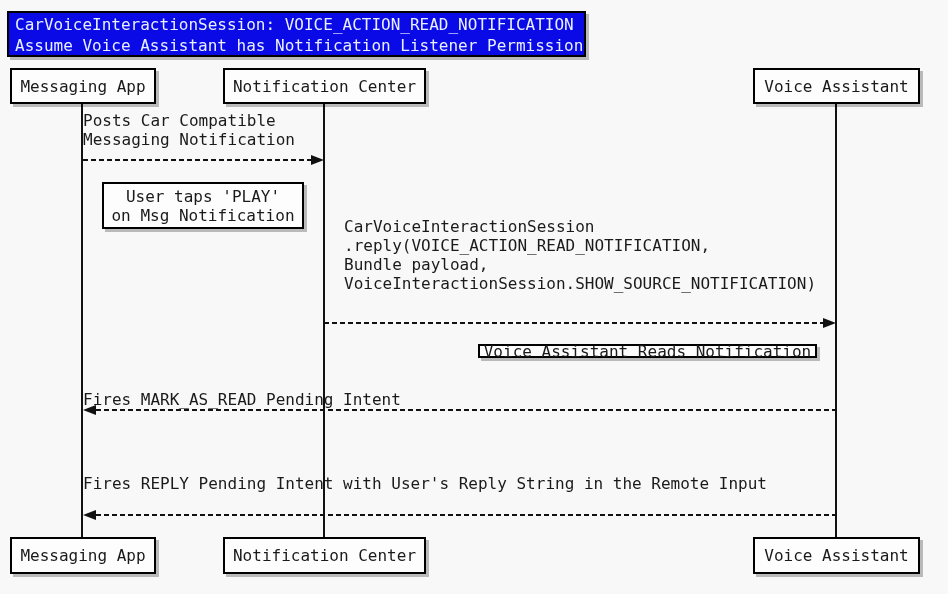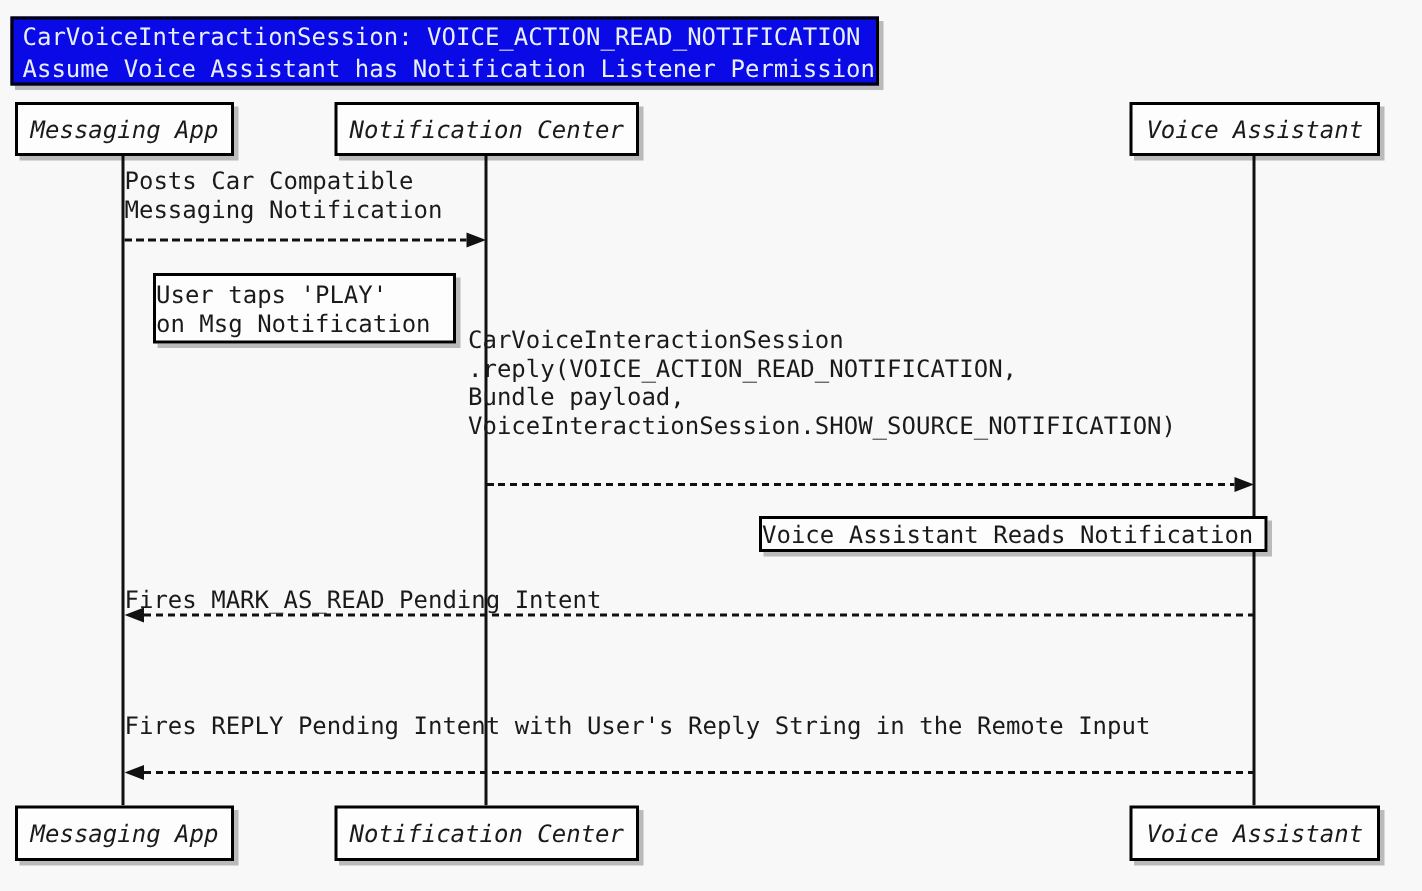--- a/index.html
+++ b/index.html
@@ -22,30 +22,29 @@
     line-height:21px;padding:1px 0 0 6px;
     white-space:nowrap;
     box-shadow:3px 3px 0 rgba(0,0,0,0.25);
   }
   .pbox{
     position:absolute;height:36px;box-sizing:border-box;
     border:2px solid #000;background:#fdfdfd;
     display:flex;align-items:center;justify-content:center;
     white-space:nowrap;
     box-shadow:3px 3px 0 rgba(0,0,0,0.25);
-    font-style:italic;
   }
   .pbox.bottom{height:37px;}
   .lifeline{
     position:absolute;top:104px;height:433px;width:2px;background:#111;
   }
   .note{
     position:absolute;box-sizing:border-box;
     border:2px solid #000;background:#fdfdfd;
-    display:flex;flex-direction:column;align-items:flex-start;justify-content:center;
+    display:flex;flex-direction:column;align-items:center;justify-content:center;
     line-height:19px;white-space:nowrap;
     box-shadow:3px 3px 0 rgba(0,0,0,0.25);
   }
   .msg-label{
     position:absolute;line-height:19px;white-space:nowrap;
   }
   .dash-line{
     position:absolute;height:2px;
     background:repeating-linear-gradient(to right,#111 0 5px,transparent 5px 8px);
   }
@@ -89,30 +88,30 @@
     <div>Messaging Notification</div>
   </div>
   <div class="dash-line" style="left:83px;top:159px;width:228px"></div>
   <div class="head-right" style="left:311px;top:155px"></div>
 
   <div class="note" style="left:102px;top:182px;width:202px;height:47px">
     <div>User taps 'PLAY'</div>
     <div>on Msg Notification</div>
   </div>
 
-  <div class="msg-label" style="left:312px;top:217px;width:578px">
+  <div class="msg-label" style="left:344px;top:217px;width:578px">
     <div>CarVoiceInteractionSession</div>
     <div>.reply(VOICE_ACTION_READ_NOTIFICATION,</div>
     <div>Bundle payload,</div>
     <div>VoiceInteractionSession.SHOW_SOURCE_NOTIFICATION)</div>
   </div>
   <div class="dash-line" style="left:324px;top:322px;width:499px"></div>
   <div class="head-right" style="left:823px;top:318px"></div>
 
-  <div class="note" style="left:506px;top:344px;width:339px;height:24px">
+  <div class="note" style="left:478px;top:344px;width:339px;height:14px">
     <div>Voice Assistant Reads Notification</div>
   </div>
 
   <div class="msg-label" style="left:83px;top:390px;width:602px">
     <div>Fires MARK_AS_READ Pending Intent</div>
   </div>
   <div class="head-left" style="left:83px;top:405px"></div>
   <div class="dash-line" style="left:96px;top:409px;width:740px"></div>
 
 

